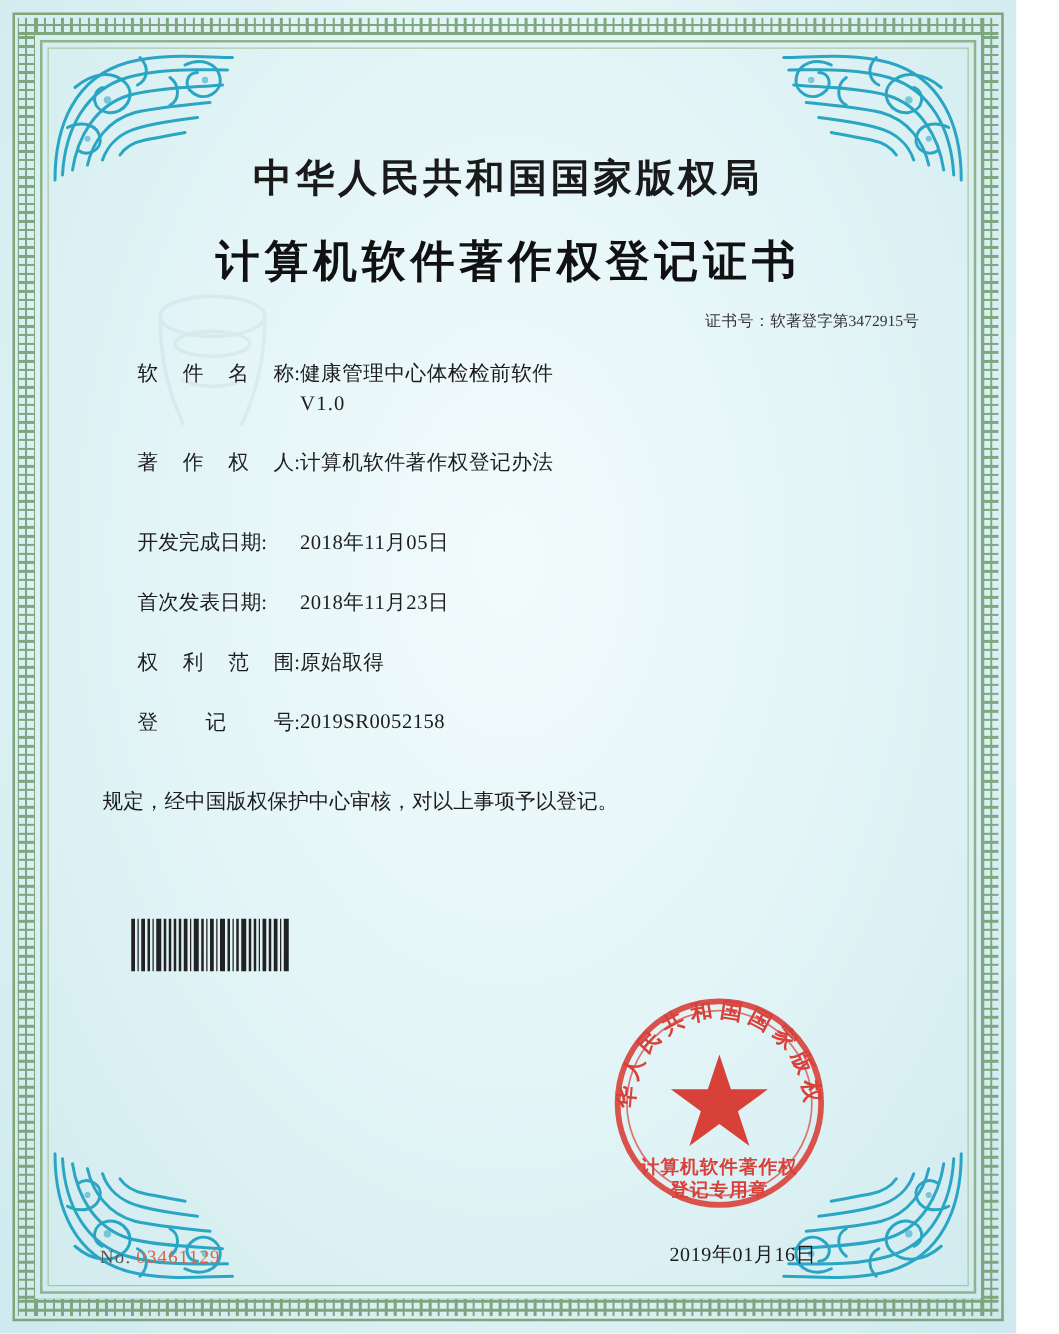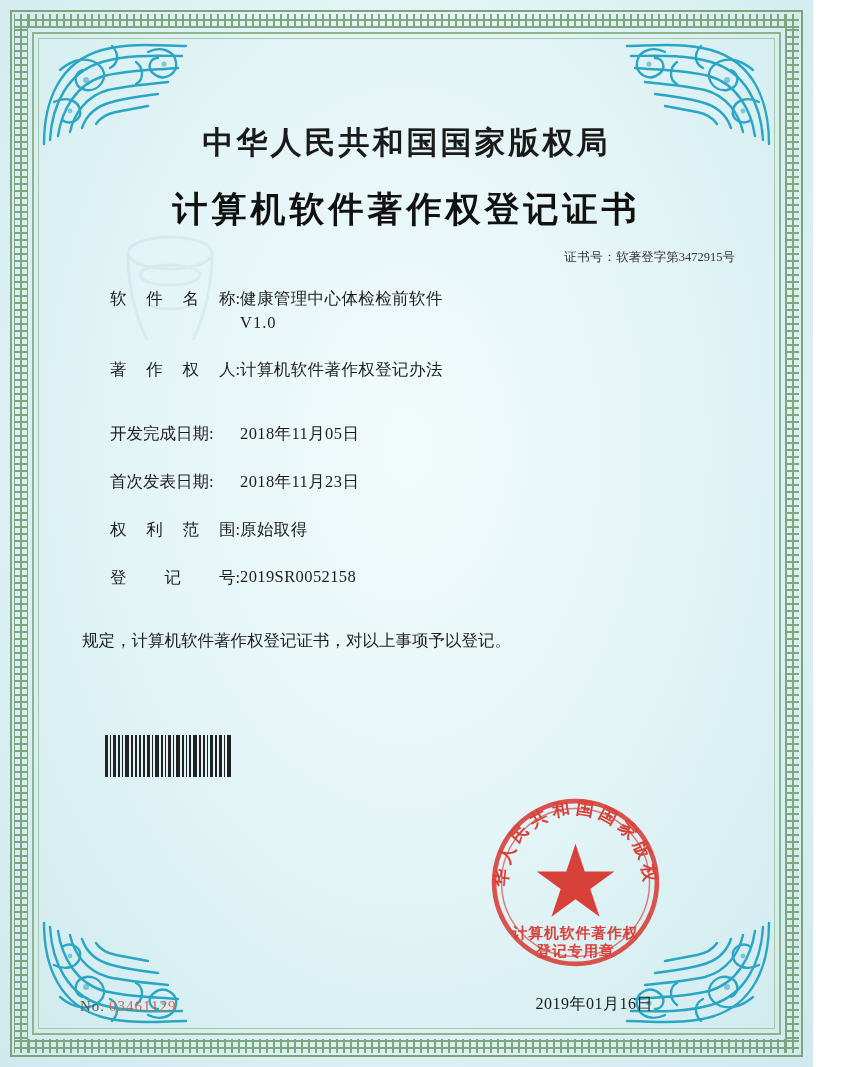--- a/index.html
+++ b/index.html
@@ -382,21 +382,21 @@
           <span>登</span>
           <span>记</span>
           <span>号:</span>
         </div>
         <div class="field-value">2019SR0052158</div>
       </div>
 
     </div>
 
     <div class="statement">
-      <span>规定，计算机软件著作权登记证书，对以上事项予以登记。</span>
+      <span>规定，经中国版权保护中心审核，对以上事项予以登记。</span>
     </div>
 
   </div>
 
   <div class="barcode">
     <div class="bars" id="barcode-bars">
         <i style="width: 4px;"></i>
         <i style="width: 2px;"></i>
         <i style="width: 5px;"></i>
         <i style="width: 2px;"></i>

